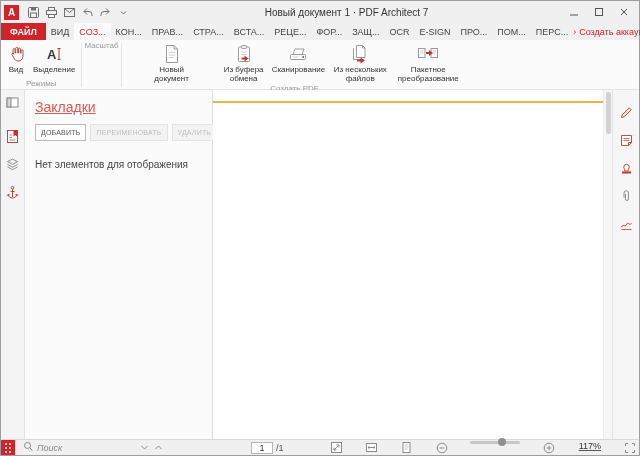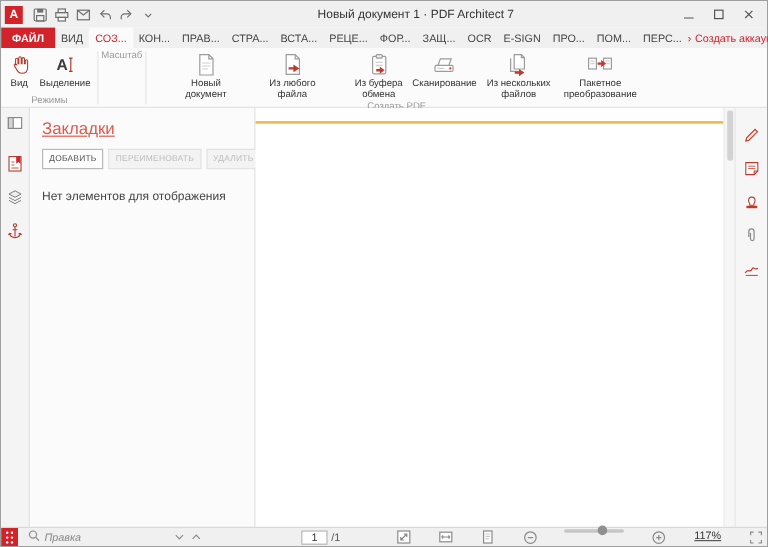--- a/index.html
+++ b/index.html
@@ -200,30 +200,20 @@
                 <path d="M4.5 1.5h7.5l3.5 3.5v13.5H4.5z" fill="#fff" stroke="#9b9b9b"></path>
                 <path d="M12 1.5V5h3.5" fill="none" stroke="#9b9b9b"></path>
                 <path d="M6.5 8.5h7M6.5 11h7M6.5 13.5h5" stroke="#d0d0d0"></path>
               </svg>
             </span>
           <span class="rtext">Новый документ</span>
         </div>
         <div class="rbtn w2">
           <span class="ricon">
               <svg width="20" height="20" viewBox="0 0 20 20">
-                <path d="M4.5 1.5h7.5l3.5 3.5v13H4.5z" fill="#fff" stroke="#9b9b9b"></path>
-                <path d="M12 1.5V5h3.5" fill="none" stroke="#9b9b9b"></path>
-                <path d="M6.5 12h4V9.7l5 3.3-5 3.3V14h-4z" fill="#c0392b"></path>
-              </svg>
-            </span>
-          <span class="rtext">Из любого файла</span>
-        </div>
-        <div class="rbtn w2">
-          <span class="ricon">
-              <svg width="20" height="20" viewBox="0 0 20 20">
                 <rect x="4.5" y="3" width="11" height="14.5" rx="1" fill="#fff" stroke="#9b9b9b"></rect>
                 <rect x="7.5" y="1.5" width="5" height="3" rx="0.8" fill="#ececec" stroke="#9b9b9b"></rect>
                 <path d="M7 8h6M7 10.5h6" stroke="#d0d0d0"></path>
                 <path d="M7.5 13.5h3v-2l4 3-4 3v-2h-3z" fill="#c0392b"></path>
               </svg>
             </span>
           <span class="rtext">Из буфера обмена</span>
         </div>
         <div class="rbtn w3">
           <span class="ricon">
@@ -355,21 +345,21 @@
           <circle cx="6" cy="6" r="1" fill="#fff"></circle>
           <circle cx="2" cy="10" r="1" fill="#fff"></circle>
           <circle cx="6" cy="10" r="1" fill="#fff"></circle>
         </svg>
       </div>
     <div class="search">
       <span><svg width="11" height="11" viewBox="0 0 11 11">
             <circle cx="4.5" cy="4.5" r="3" fill="none" stroke="#8a8a8a"></circle>
             <path d="M6.8 6.8l2.7 2.7" stroke="#8a8a8a"></path>
           </svg></span>
-      <span class="hint">Правка</span>
+      <span class="hint">Поиск</span>
     </div>
     <div class="snav">
       <span class="sbtn">
           <svg width="9" height="9" viewBox="0 0 9 9">
             <path d="M1.5 3l3 3 3-3" fill="none" stroke="#8a8a8a"></path>
           </svg>
         </span>
       <span class="sbtn">
           <svg width="9" height="9" viewBox="0 0 9 9">
             <path d="M1.5 6l3-3 3 3" fill="none" stroke="#8a8a8a"></path>

